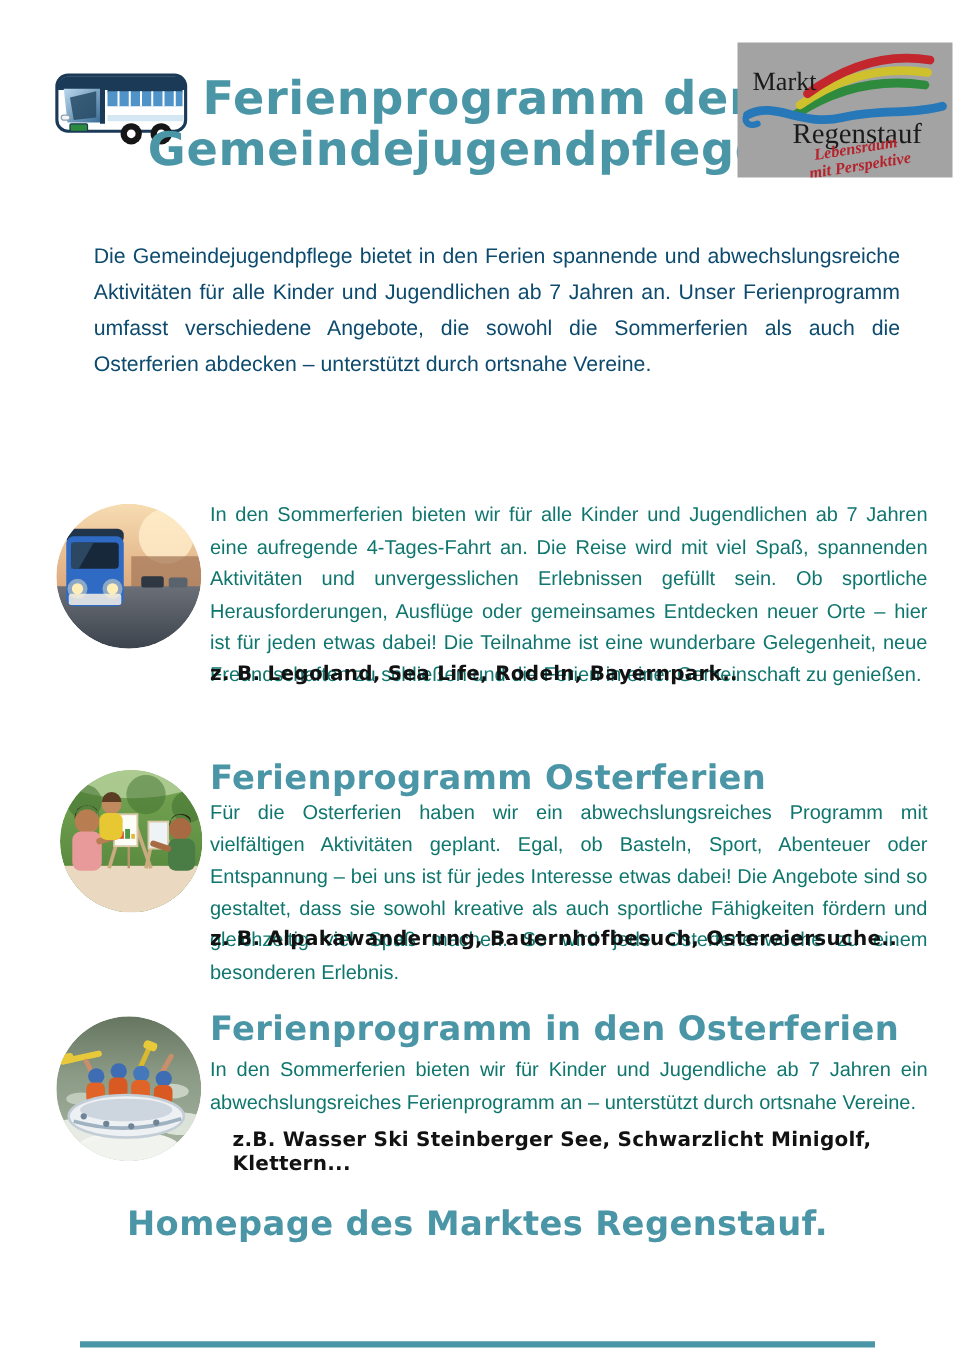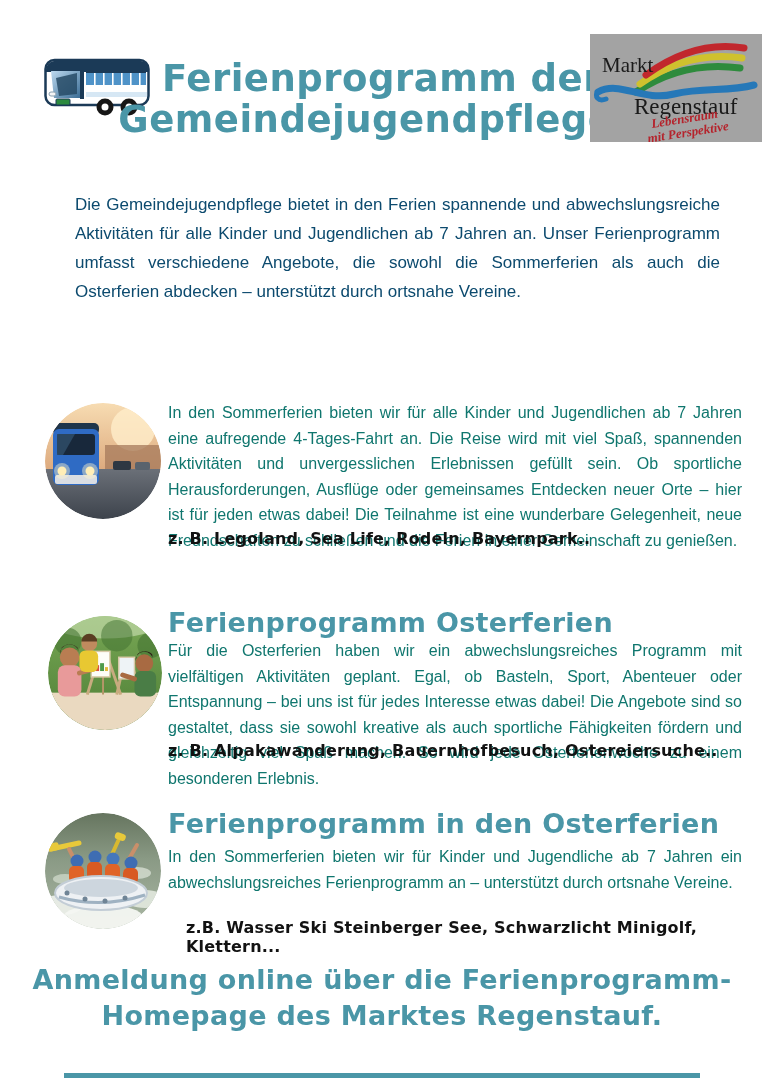--- a/index.html
+++ b/index.html
@@ -44,21 +44,21 @@
   #heading-1{top:344px;}
   #body-1{top:384px;}
   #examples-1{top:529px;text-align:right;}
   #photo-1{left:45px;top:403px;}
   #heading-2{top:585px;}
   #body-2{top:622px;}
   #examples-2{top:741px;}
   #photo-2{left:48px;top:616px;width:114px;height:114px;}
   #heading-3{top:786px;}
   #body-3{top:828px;}
-  #examples-3{top:902px;left:186px;margin-top:16px;}
+  #examples-3{top:902px;left:186px;}
   #photo-3{left:45px;top:813px;}
   
   .footer-note{
     position:absolute;left:0;top:962px;width:764px;text-align:center;
     font-family:"DejaVu Sans","Liberation Sans",sans-serif;
     font-weight:bold;font-size:27px;line-height:36px;color:#4a96a7;letter-spacing:.3px;
   }
   .bottom-rule{
     position:absolute;left:64px;bottom:2px;width:636px;height:5px;background:#4a96a7;
   }
@@ -252,18 +252,17 @@
           <circle cx="40" cy="86" r="2.5" fill="#6f8496"></circle>
         <circle cx="60" cy="88" r="2.5" fill="#6f8496"></circle>
           <circle cx="80" cy="85" r="2.5" fill="#6f8496"></circle>
       </g>
     </svg>
   </div>
   <p class="section-body" id="body-3">In den Sommerferien bieten wir für Kinder und Jugendliche ab 7 Jahren ein abwechslungsreiches Ferienprogramm an – unterstützt durch ortsnahe Vereine.</p>
   <div class="section-examples" id="examples-3">z.B. Wasser Ski Steinberger See, Schwarzlicht Minigolf, Klettern...</div>
 
   <div class="footer-note">
-    <div>Anmeldung online über die Ferienprogramm-</div>
     <div>Homepage des Marktes Regenstauf.</div>
   </div>
   <div class="bottom-rule"></div>
 
 </div>
 
 </body></html>

